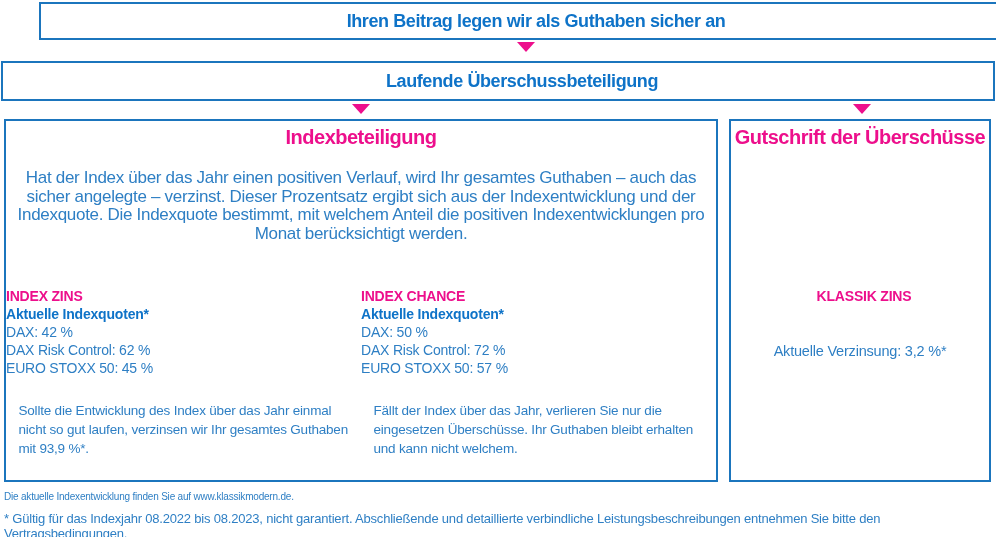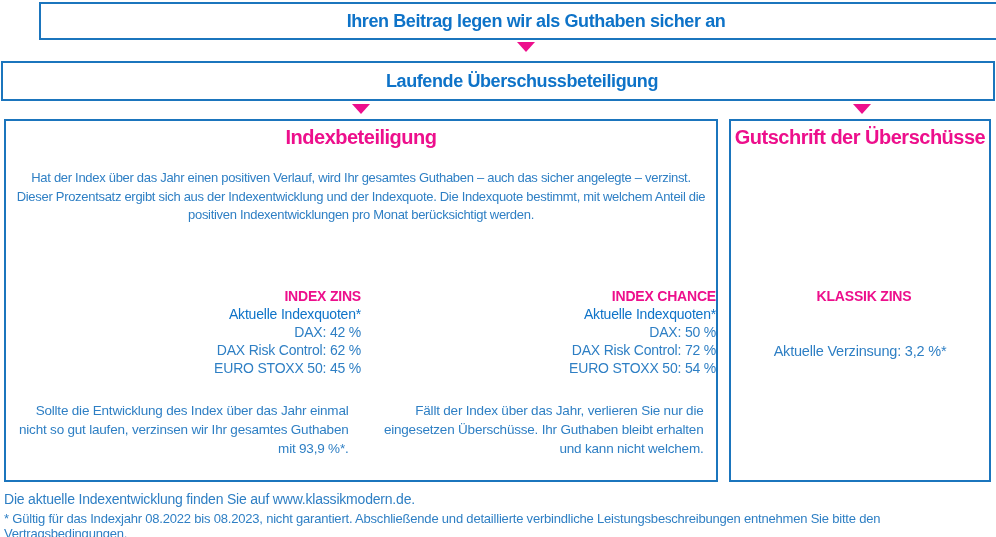--- a/index.html
+++ b/index.html
@@ -35,37 +35,37 @@
     border:2px solid var(--border-blue);background:var(--bg);
   }
   .index-box{left:4px;width:714px;}
   .credit-box{left:729px;width:262px;}
   .box-title{
     margin-top:4px;text-align:center;font-size:20px;font-weight:bold;
     color:var(--pink);letter-spacing:-0.5px;line-height:24px;
   }
   .intro{
     margin:20px auto 0;width:690px;text-align:center;
-    font-size:13px;line-height:18.5px;letter-spacing:-0.3px;
+    font-size:17px;line-height:18.5px;letter-spacing:-0.3px;
     color:var(--blue-body);
   }
   .columns{position:absolute;top:166px;left:0;width:100%;display:flex;}
-  .col{flex:1;text-align:right;color:var(--blue-body);font-size:14px;line-height:18px;letter-spacing:-0.2px;}
+  .col{flex:1;text-align:left;color:var(--blue-body);font-size:14px;line-height:18px;letter-spacing:-0.2px;}
   .col-heading{color:var(--pink);font-weight:bold;font-size:14px;}
-  .col-subheading{font-weight:normal;color:var(--blue-dark);}
+  .col-subheading{font-weight:bold;color:var(--blue-dark);}
   .col-note{margin:24px auto 0;width:330px;font-size:13.5px;line-height:19px;}
   .credit-content{
     position:absolute;top:166px;left:0;width:100%;text-align:center;
     color:var(--blue-body);font-size:14px;line-height:18px;letter-spacing:-0.2px;
   }
   .credit-heading{color:var(--pink);font-weight:bold;font-size:14px;padding-left:8px;}
   .credit-text{margin:0 auto;width:250px;}
   .credit-rate{margin-top:37px;font-size:14.5px;}
   .footnote{position:absolute;left:4px;color:var(--blue-body);letter-spacing:-0.2px;}
-  .footnote1{top:491px;font-size:14px;}
+  .footnote1{top:491px;font-size:10px;}
   .footnote2{top:511px;font-size:13px;}
 </style>
 </head>
 <body>
 
 <div class="canvas">
 
   <div class="banner banner1">
     <span>Ihren Beitrag legen wir als Guthaben sicher an</span>
   </div>
@@ -89,21 +89,21 @@
         <div class="quote">DAX: 42 %</div>
         <div class="quote">DAX Risk Control: 62 %</div>
         <div class="quote">EURO STOXX 50: 45 %</div>
         <p class="col-note">Sollte die Entwicklung des Index über das Jahr einmal nicht so gut laufen, verzinsen wir Ihr gesamtes Guthaben mit 93,9 %*.</p>
       </div>
       <div class="col">
         <div class="col-heading">INDEX CHANCE</div>
         <div class="col-subheading">Aktuelle Indexquoten*</div>
         <div class="quote">DAX: 50 %</div>
         <div class="quote">DAX Risk Control: 72 %</div>
-        <div class="quote">EURO STOXX 50: 54 %</div>
+        <div class="quote">EURO STOXX 50: 57 %</div>
         <p class="col-note">Fällt der Index über das Jahr, verlieren Sie nur die eingesetzen Überschüsse. Ihr Guthaben bleibt erhalten und kann nicht welchem.</p>
       </div>
     </div>
   </div>
 
   <div class="box credit-box">
     <div class="box-title">Gutschrift der Überschüsse</div>
     <div class="credit-content">
       <div class="credit-heading">KLASSIK ZINS</div>
       <div class="credit-rate">Aktuelle Verzinsung: 3,2 %*</div>

